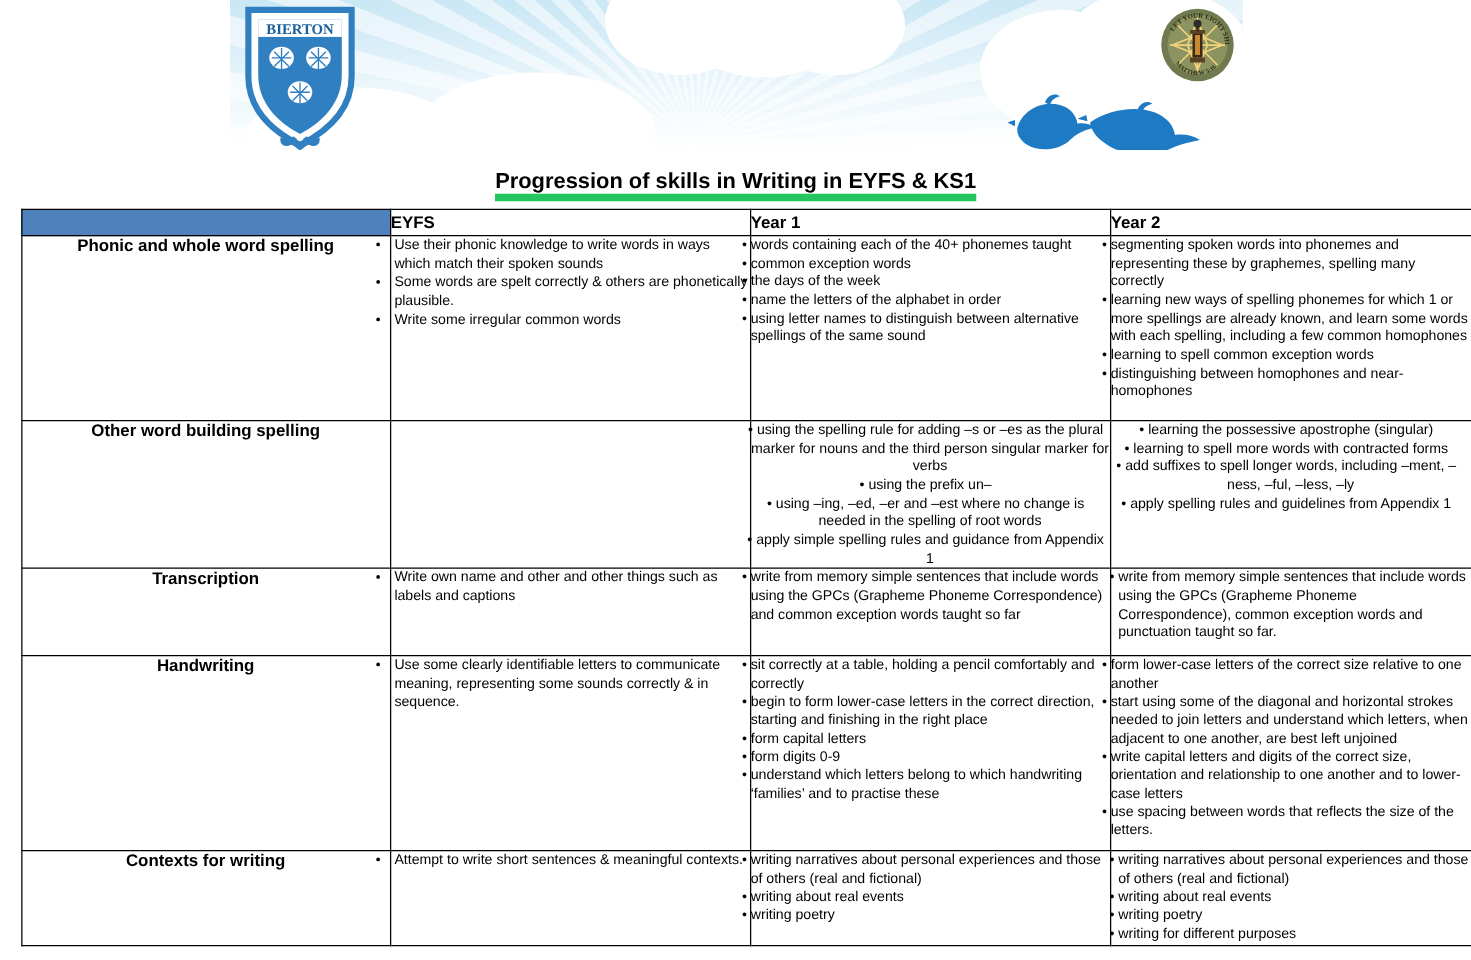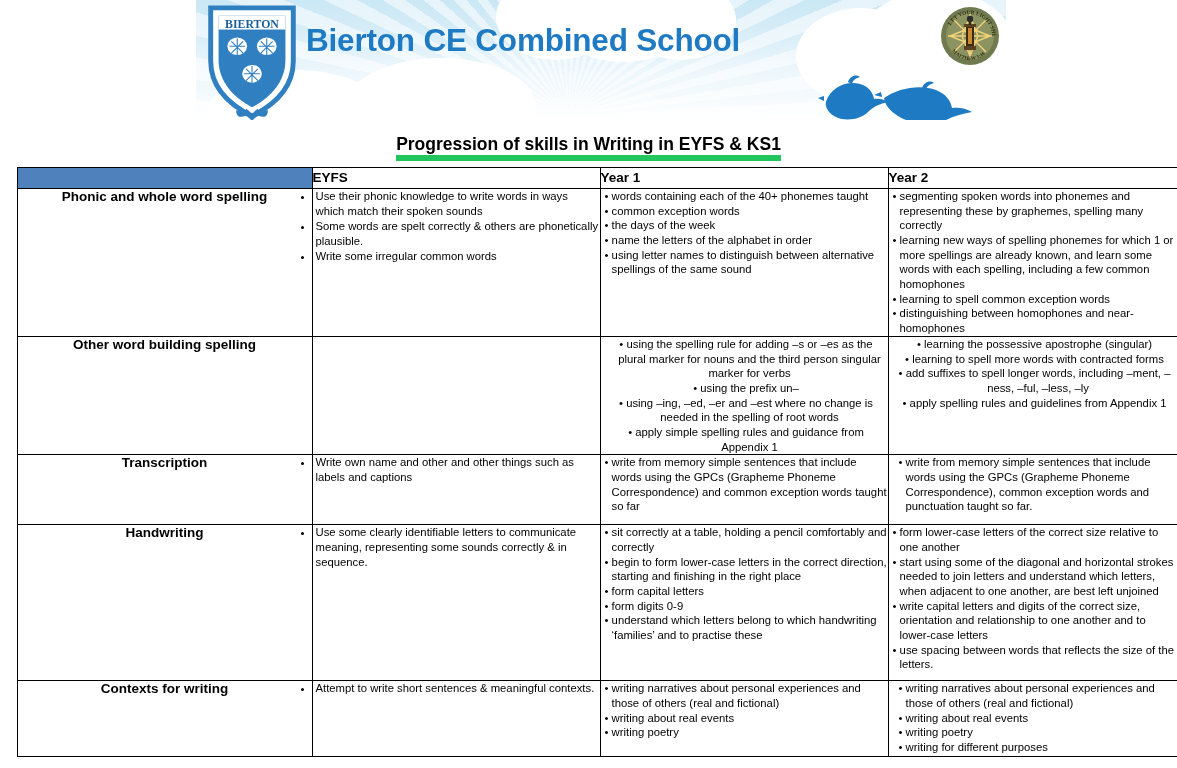--- a/index.html
+++ b/index.html
@@ -13,21 +13,21 @@
 
   
   .banner-wrap {
     position: relative;
     width: 1177px;
     height: 122px;
     background: #ffffff;
   }
   .banner {
     position: absolute;
-    left: 196px;
+    left: 184px;
     top: 0px;
     width: 810px;
     height: 120px;
     overflow: hidden;
     background: linear-gradient(180deg, #d9eef8 0%, #e9f5fb 45%, #f2f9fc 75%, #ffffff 100%);
     text-align: center;
   }
   
   .rays {
     position: absolute;
@@ -172,21 +172,21 @@
     margin: 0;
     padding: 0;
     list-style: none;
   }
   ul.plain li {
     font-size: 11.3px;
     line-height: 1.30;
     color: #000;
     margin: 0;
     text-indent: -7px;
-    padding-left: 11px;
+    padding-left: 0;
   }
   ul.plain li::before {
     content: "\2022\00a0";
   }
   ul.plain.indented { padding-left: 6px; }
 
   .row-phonic td.content,
   .row-phonic td.skill-name { height: 148px; }
   .row-otherword td { height: 115px; text-align: center; }
   .row-transcription td { height: 70px; }
@@ -221,21 +221,20 @@
         <ellipse cx="48" cy="73" rx="10" ry="9"></ellipse>
         <g stroke="#2f7fc1" stroke-width="1.1" fill="none">
           <path d="M33 37 V54 M27 40 L39 52 M39 40 L27 52 M25 45 H41"></path>
           <path d="M63 37 V54 M57 40 L69 52 M69 40 L57 52 M55 45 H71"></path>
           <path d="M48 65 V82 M42 68 L54 80 M54 68 L42 80 M40 73 H56"></path>
         </g>
       </g>
       <path d="M44 110 C40 116 34 116 34 112 C40 112 44 114 48 118 C52 114 56 112 62 112 C62 116 56 116 52 110" fill="none" stroke="#2f7fc1" stroke-width="4"></path>
     </svg>
 
-    <div class="school-name">Bierton CE Combined School</div>
 
     <svg class="diocese-badge" viewBox="0 0 60 60">
       <circle cx="30" cy="30" r="29" fill="#6f7a4e"></circle>
       <circle cx="30" cy="30" r="24" fill="#8b9360"></circle>
       <g stroke="#f0d27a" stroke-width="1.4">
         <path d="M30 8 V52 M8 30 H52 M14 14 L46 46 M46 14 L14 46
                  M30 10 L22 30 M30 10 L38 30 M10 30 L30 22 M10 30 L30 38
                  M50 30 L30 22 M50 30 L30 38 M30 50 L22 30 M30 50 L38 30"></path>
       </g>
       <g>

